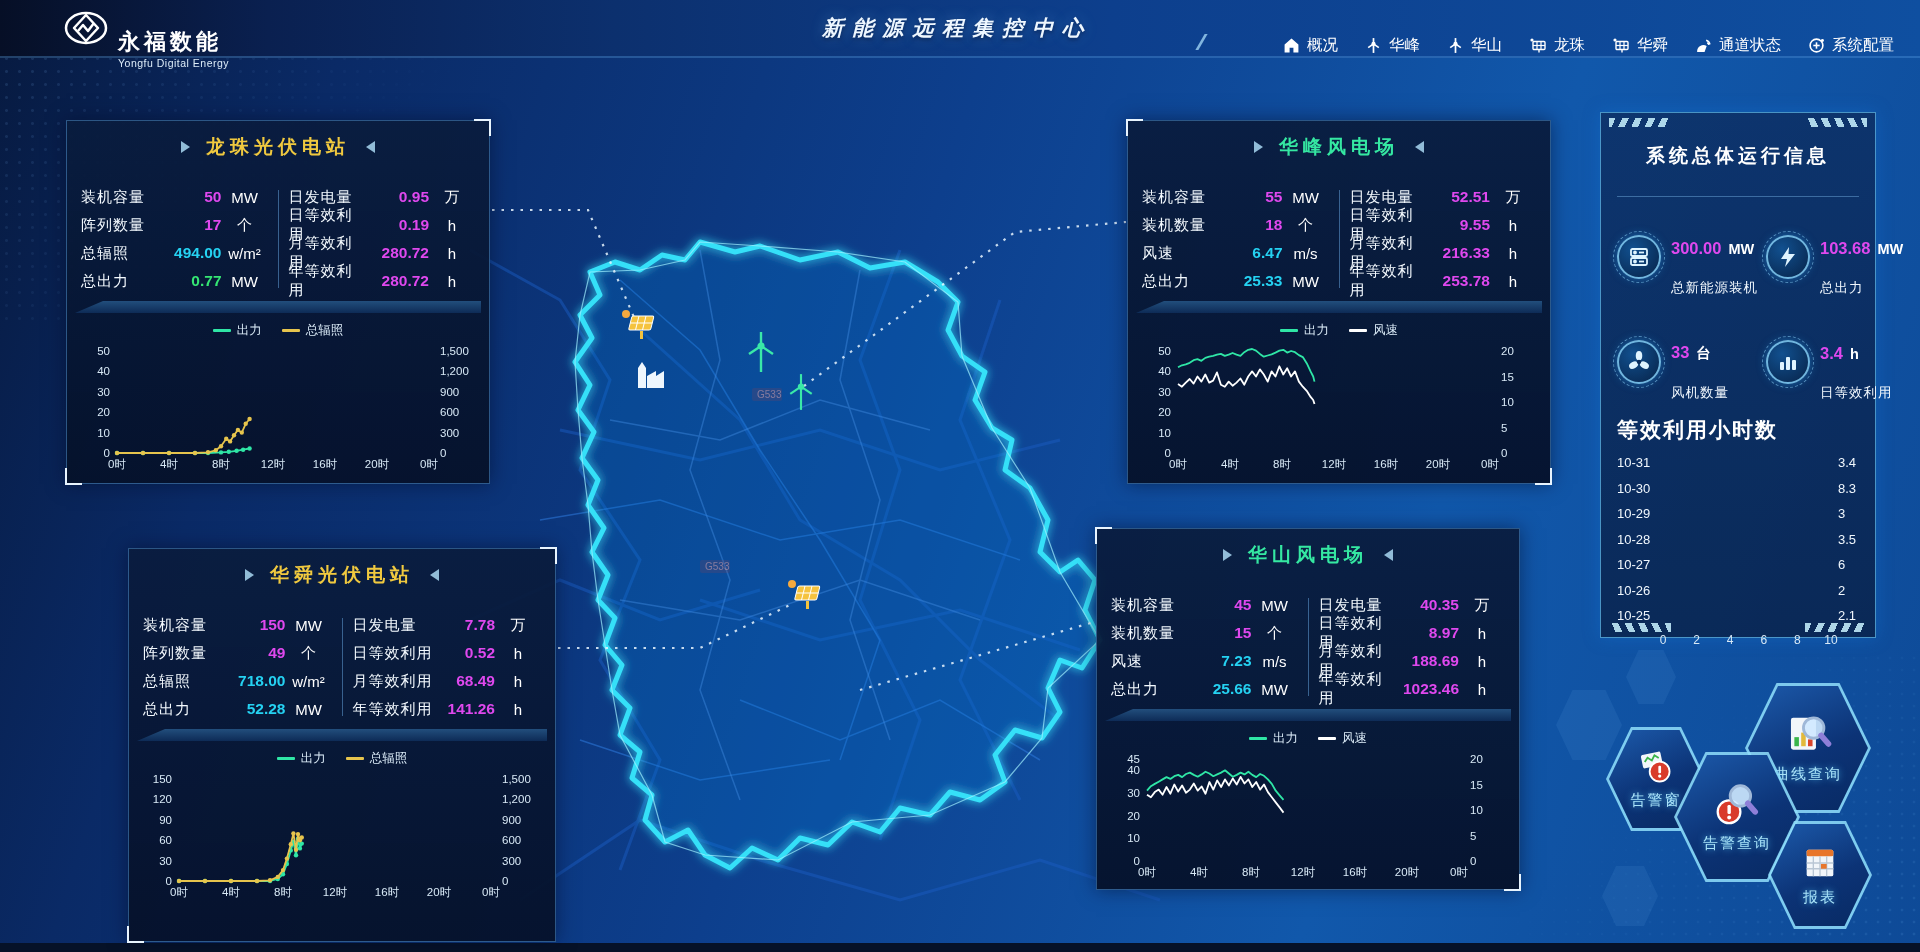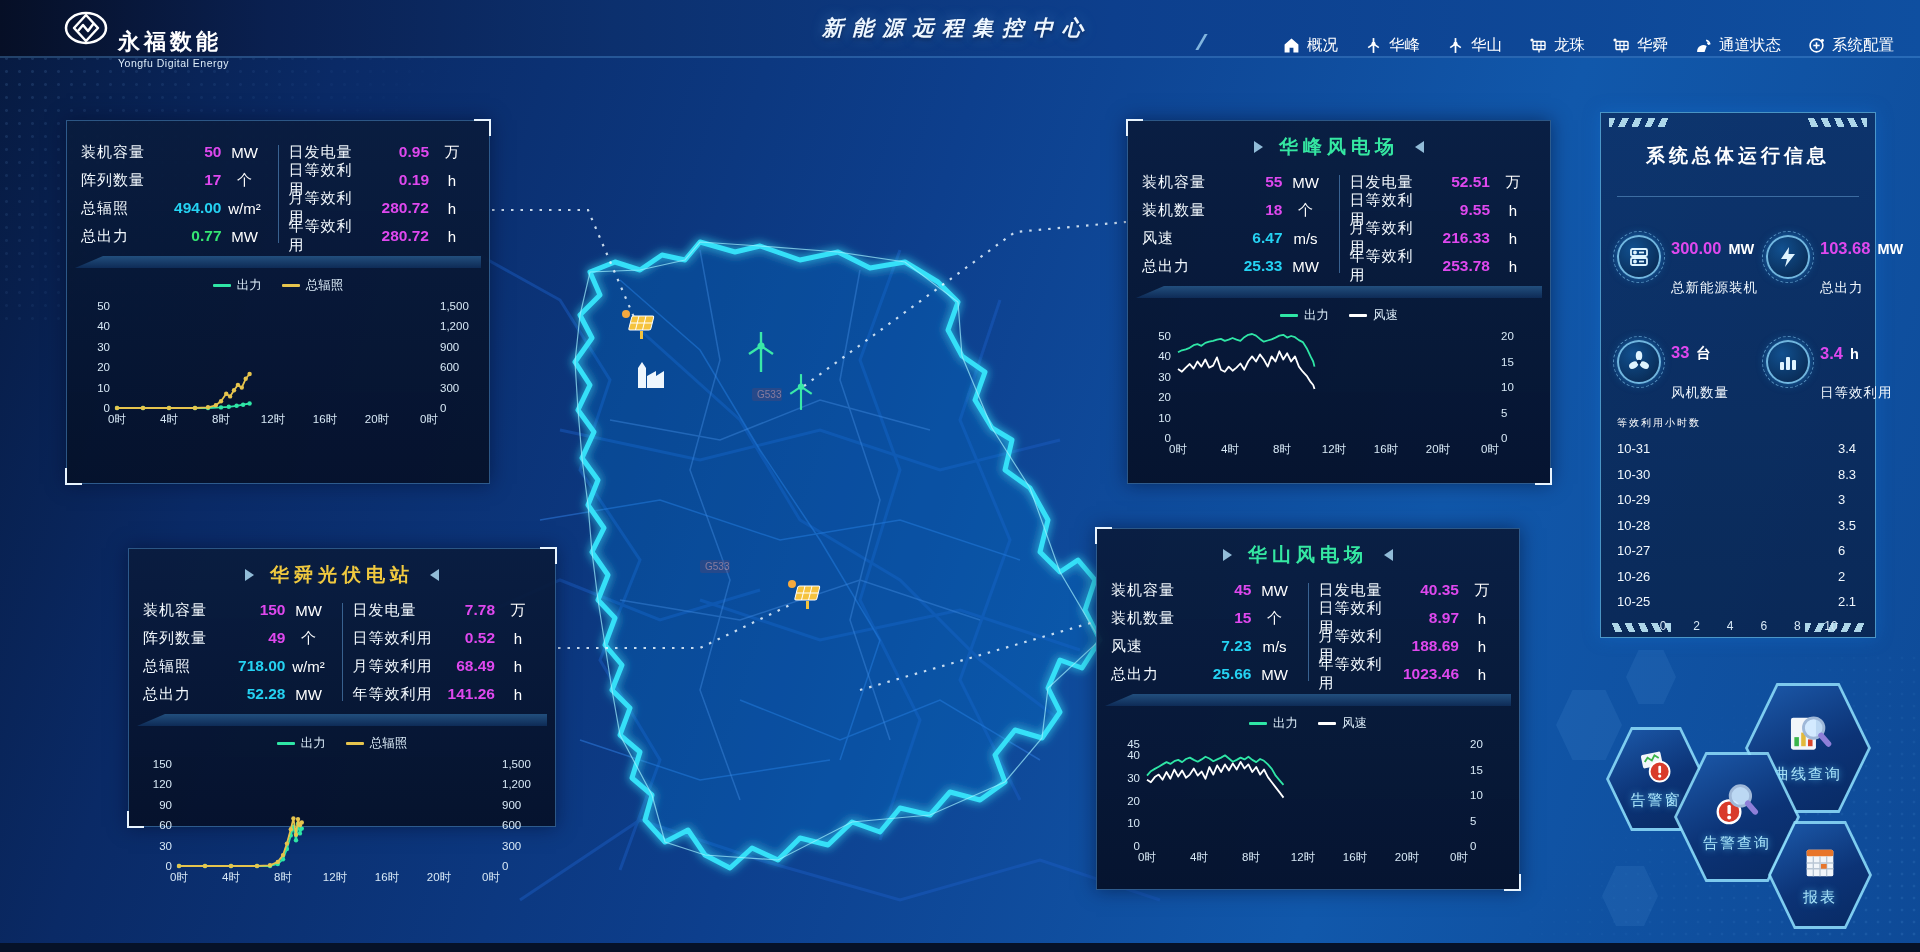--- a/index.html
+++ b/index.html
@@ -50,21 +50,21 @@
   .station::before,.station::after{content:"";position:absolute;width:15px;height:15px;}
   .corner-a::before{top:-2px;right:-2px;border-top:2px solid #e8f4fe;border-right:2px solid #e8f4fe;}
   .corner-a::after{bottom:-2px;left:-2px;border-bottom:2px solid #e8f4fe;border-left:2px solid #e8f4fe;}
   .corner-b::before{top:-2px;left:-2px;border-top:2px solid #e8f4fe;border-left:2px solid #e8f4fe;}
   .corner-b::after{bottom:-2px;right:-2px;border-bottom:2px solid #e8f4fe;border-right:2px solid #e8f4fe;}
   .st-title{display:flex;justify-content:center;align-items:center;gap:16px;margin-top:4px;}
   .st-title h2{font-size:19px;font-weight:bold;letter-spacing:5px;}
   .t-pv h2{color:#f0c93f;} .t-wind h2{color:#35e8a2;}
   .tri{width:0;height:0;border-top:6px solid transparent;border-bottom:6px solid transparent;opacity:.85;}
   .tri-r{border-left:9px solid #a9d8f2;} .tri-l{border-right:9px solid #a9d8f2;}
-  .st-stats{display:grid;grid-template-columns:1fr 1px 1fr;gap:0 10px;margin-top:12px;}
+  .st-stats{display:grid;grid-template-columns:1fr 1px 1fr;gap:0 10px;margin-top:27px;}
   .vdiv{background:rgba(96,156,214,.55);margin:3px 0;}
   .st-col{display:flex;flex-direction:column;gap:8px;}
   .st-row{display:flex;align-items:center;height:20px;font-size:15px;}
   .st-row .lab{flex:1;color:#f3f9fe;letter-spacing:1px;}
   .st-row .val{width:62px;text-align:right;font-weight:bold;font-size:15.5px;}
   .st-row .unit{width:46px;text-align:center;color:#fff;}
   .c-magenta{color:#df48ee;} .c-cyan{color:#25d2f2;} .c-green{color:#35e673;}
   .ribbon{margin:10px -6px 0;height:12px;background:linear-gradient(180deg,#235180,#0e2c58);
     clip-path:polygon(28px 0,100% 0,100% 100%,0 100%);opacity:.95;}
   .legend{display:flex;justify-content:center;align-items:center;gap:20px;margin-top:9px;
@@ -87,21 +87,21 @@
     margin-top:16px;padding-bottom:27px;border-bottom:1px solid rgba(120,180,230,.45);}
   .sys-stats{display:grid;grid-template-columns:1fr 1fr;gap:24px 8px;margin:20px 0 6px;}
   .sys-item{display:flex;align-items:center;gap:10px;}
   .sys-ico{flex:0 0 44px;width:44px;height:44px;border-radius:50%;
     border:2px solid rgba(130,205,245,.85);outline:1px dashed rgba(140,210,250,.55);outline-offset:3px;
     background:radial-gradient(circle at 35% 30%,#11508f,#072349);
     display:flex;align-items:center;justify-content:center;box-shadow:0 0 10px rgba(40,160,240,.5);}
   .sys-val{font-size:16.5px;font-weight:bold;color:#df48ee;white-space:nowrap;margin-top:22px;}
   .sys-val .u{color:#fff;font-weight:bold;font-size:14.5px;margin-left:7px;}
   .sys-lab{font-size:13.5px;color:#f0f7fd;margin-top:21px;letter-spacing:1px;white-space:nowrap;}
-  .bar-title{font-size:10px;font-weight:normal;color:#fff;letter-spacing:2px;margin:14px 0 10px;}
+  .bar-title{font-size:21px;font-weight:bold;color:#fff;letter-spacing:2px;margin:14px 0 10px;}
   .bar-row{display:flex;align-items:center;height:17px;margin-bottom:8.5px;font-size:13px;color:#f0f7fd;}
   .bar-row .blab{width:46px;}
   .bar-track{width:168px;height:15px;position:relative;}
   .bar-fill{height:100%;background:#c7eef9;box-shadow:0 0 5px rgba(180,235,250,.55);}
   .bar-row .bval{margin-left:7px;}
   .bar-axis{position:relative;height:18px;margin-top:4px;font-size:12px;color:#d8e9f6;}
   .bar-axis span{position:absolute;transform:translateX(-50%);}
 
   
   .hex{position:absolute;z-index:25;clip-path:polygon(25% 0,75% 0,100% 50%,75% 100%,25% 100%,0 50%);
@@ -299,20 +299,25 @@
           <line x1="8" y1="5" x2="8" y2="11" stroke="#fff" stroke-width="1.5"></line>
           <line x1="5" y1="8" x2="11" y2="8" stroke="#fff" stroke-width="1.5"></line>
           <circle cx="13.6" cy="3.2" r="1.4" fill="#fff"></circle>
         </svg>
       <span>系统配置</span>
     </div>
   </nav>
 </header>
 
 <section class="station corner-a" style="left:66px;top:120px;width:424px;height:364px">
+  <div class="st-title t-pv">
+    <i class="tri tri-r"></i>
+    <h2>龙珠光伏电站</h2>
+    <i class="tri tri-l"></i>
+  </div>
   <div class="st-stats">
     <div class="st-col">
         <div class="st-row">
           <span class="lab">装机容量</span>
           <span class="val c-magenta">50</span>
           <span class="unit">MW</span>
         </div>
         <div class="st-row">
           <span class="lab">阵列数量</span>
           <span class="val c-magenta">17</span>
@@ -406,21 +411,21 @@
       <circle cx="145.2" cy="97.7" r="2.2" fill="#e6c44d"></circle>
       <circle cx="149.1" cy="100.4" r="2.2" fill="#e6c44d"></circle>
       <circle cx="153.0" cy="94.3" r="2.2" fill="#e6c44d"></circle>
       <circle cx="156.9" cy="88.9" r="2.2" fill="#e6c44d"></circle>
       <circle cx="160.8" cy="91.6" r="2.2" fill="#e6c44d"></circle>
       <circle cx="164.7" cy="82.8" r="2.2" fill="#e6c44d"></circle>
       <circle cx="168.6" cy="78.0" r="2.2" fill="#e6c44d"></circle>
     </svg>
 </section>
 
-<section class="station corner-a" style="left:128px;top:548px;width:428px;height:279px">
+<section class="station corner-a" style="left:128px;top:548px;width:428px;height:394px">
   <div class="st-title t-pv">
     <i class="tri tri-r"></i>
     <h2>华舜光伏电站</h2>
     <i class="tri tri-l"></i>
   </div>
   <div class="st-stats">
     <div class="st-col">
         <div class="st-row">
           <span class="lab">装机容量</span>
           <span class="val c-magenta">150</span>

